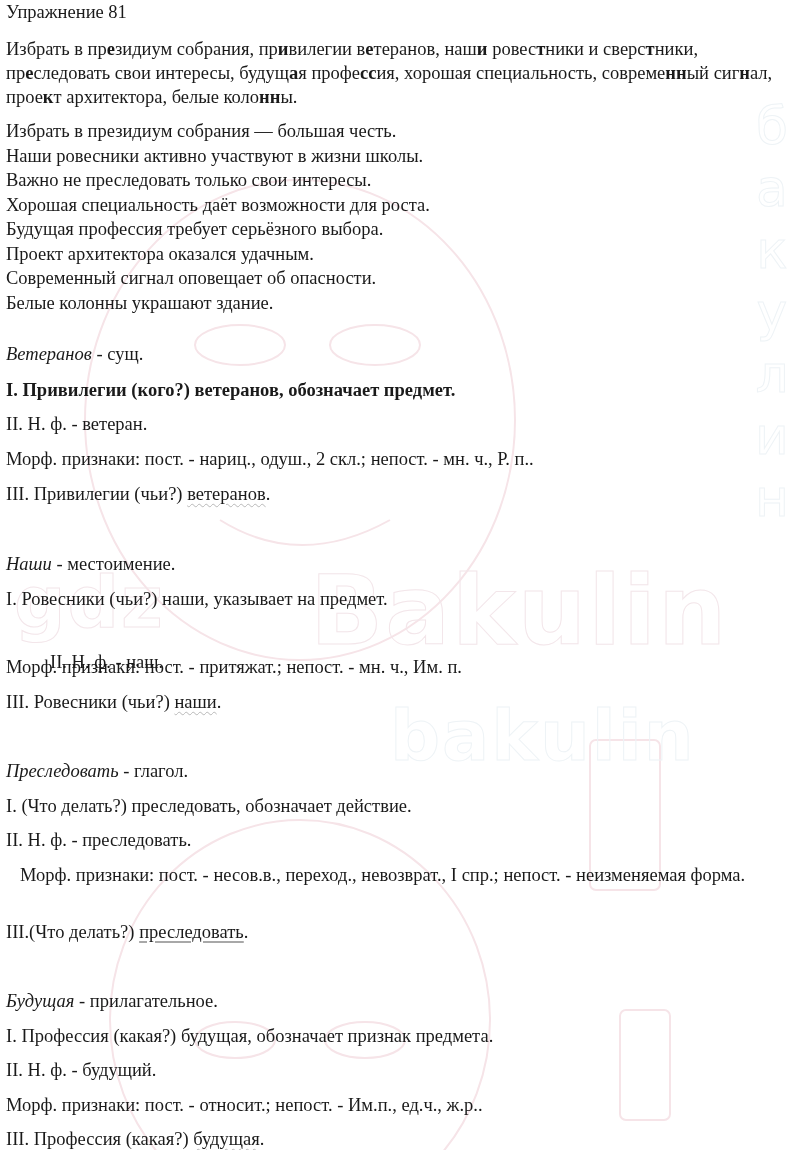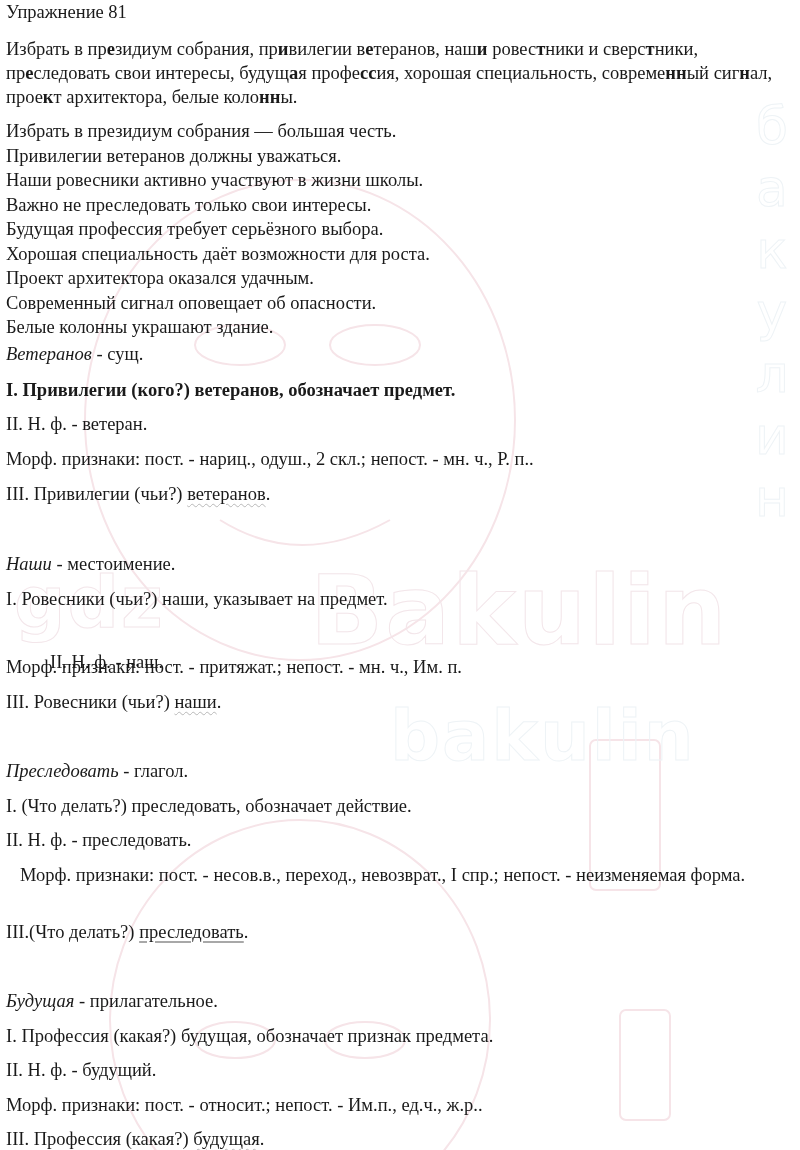--- a/index.html
+++ b/index.html
@@ -115,25 +115,24 @@
 </div>
 
 <div class="content">
 
   <div class="line title">Упражнение 81</div>
 
   <div class="para" id="phrases">Избрать в пр<b>е</b>зидиум собрания, пр<b>и</b>вилегии в<b>е</b>теранов, наш<b>и</b> ровес<b>т</b>ники и сверс<b>т</b>ники, пр<b>е</b>следовать свои интересы, будущ<b>а</b>я профе<b>сс</b>ия, хорошая специальность, совреме<b>нн</b>ый сиг<b>н</b>ал, прое<b>к</b>т архитектора, белые коло<b>нн</b>ы.</div>
 
   <div class="sentences">
     <div>Избрать в президиум собрания — большая честь.</div>
-    <div>Привилегии ветеранов должны уважаться.</div>
     <div>Наши ровесники активно участвуют в жизни школы.</div>
     <div>Важно не преследовать только свои интересы.</div>
+    <div>Хорошая специальность даёт возможности для роста.</div>
     <div>Будущая профессия требует серьёзного выбора.</div>
-    <div>Хорошая специальность даёт возможности для роста.</div>
     <div>Проект архитектора оказался удачным.</div>
     <div>Современный сигнал оповещает об опасности.</div>
     <div>Белые колонны украшают здание.</div>
   </div>
 
   <div>
     <div class="line" style="top:343px;">
       <span class="ital">Ветеранов</span><span> - сущ.</span>
     </div>
     <div class="line" style="top:379px;font-weight:bold;">I. Привилегии (кого?) ветеранов, обозначает предмет.</div>

